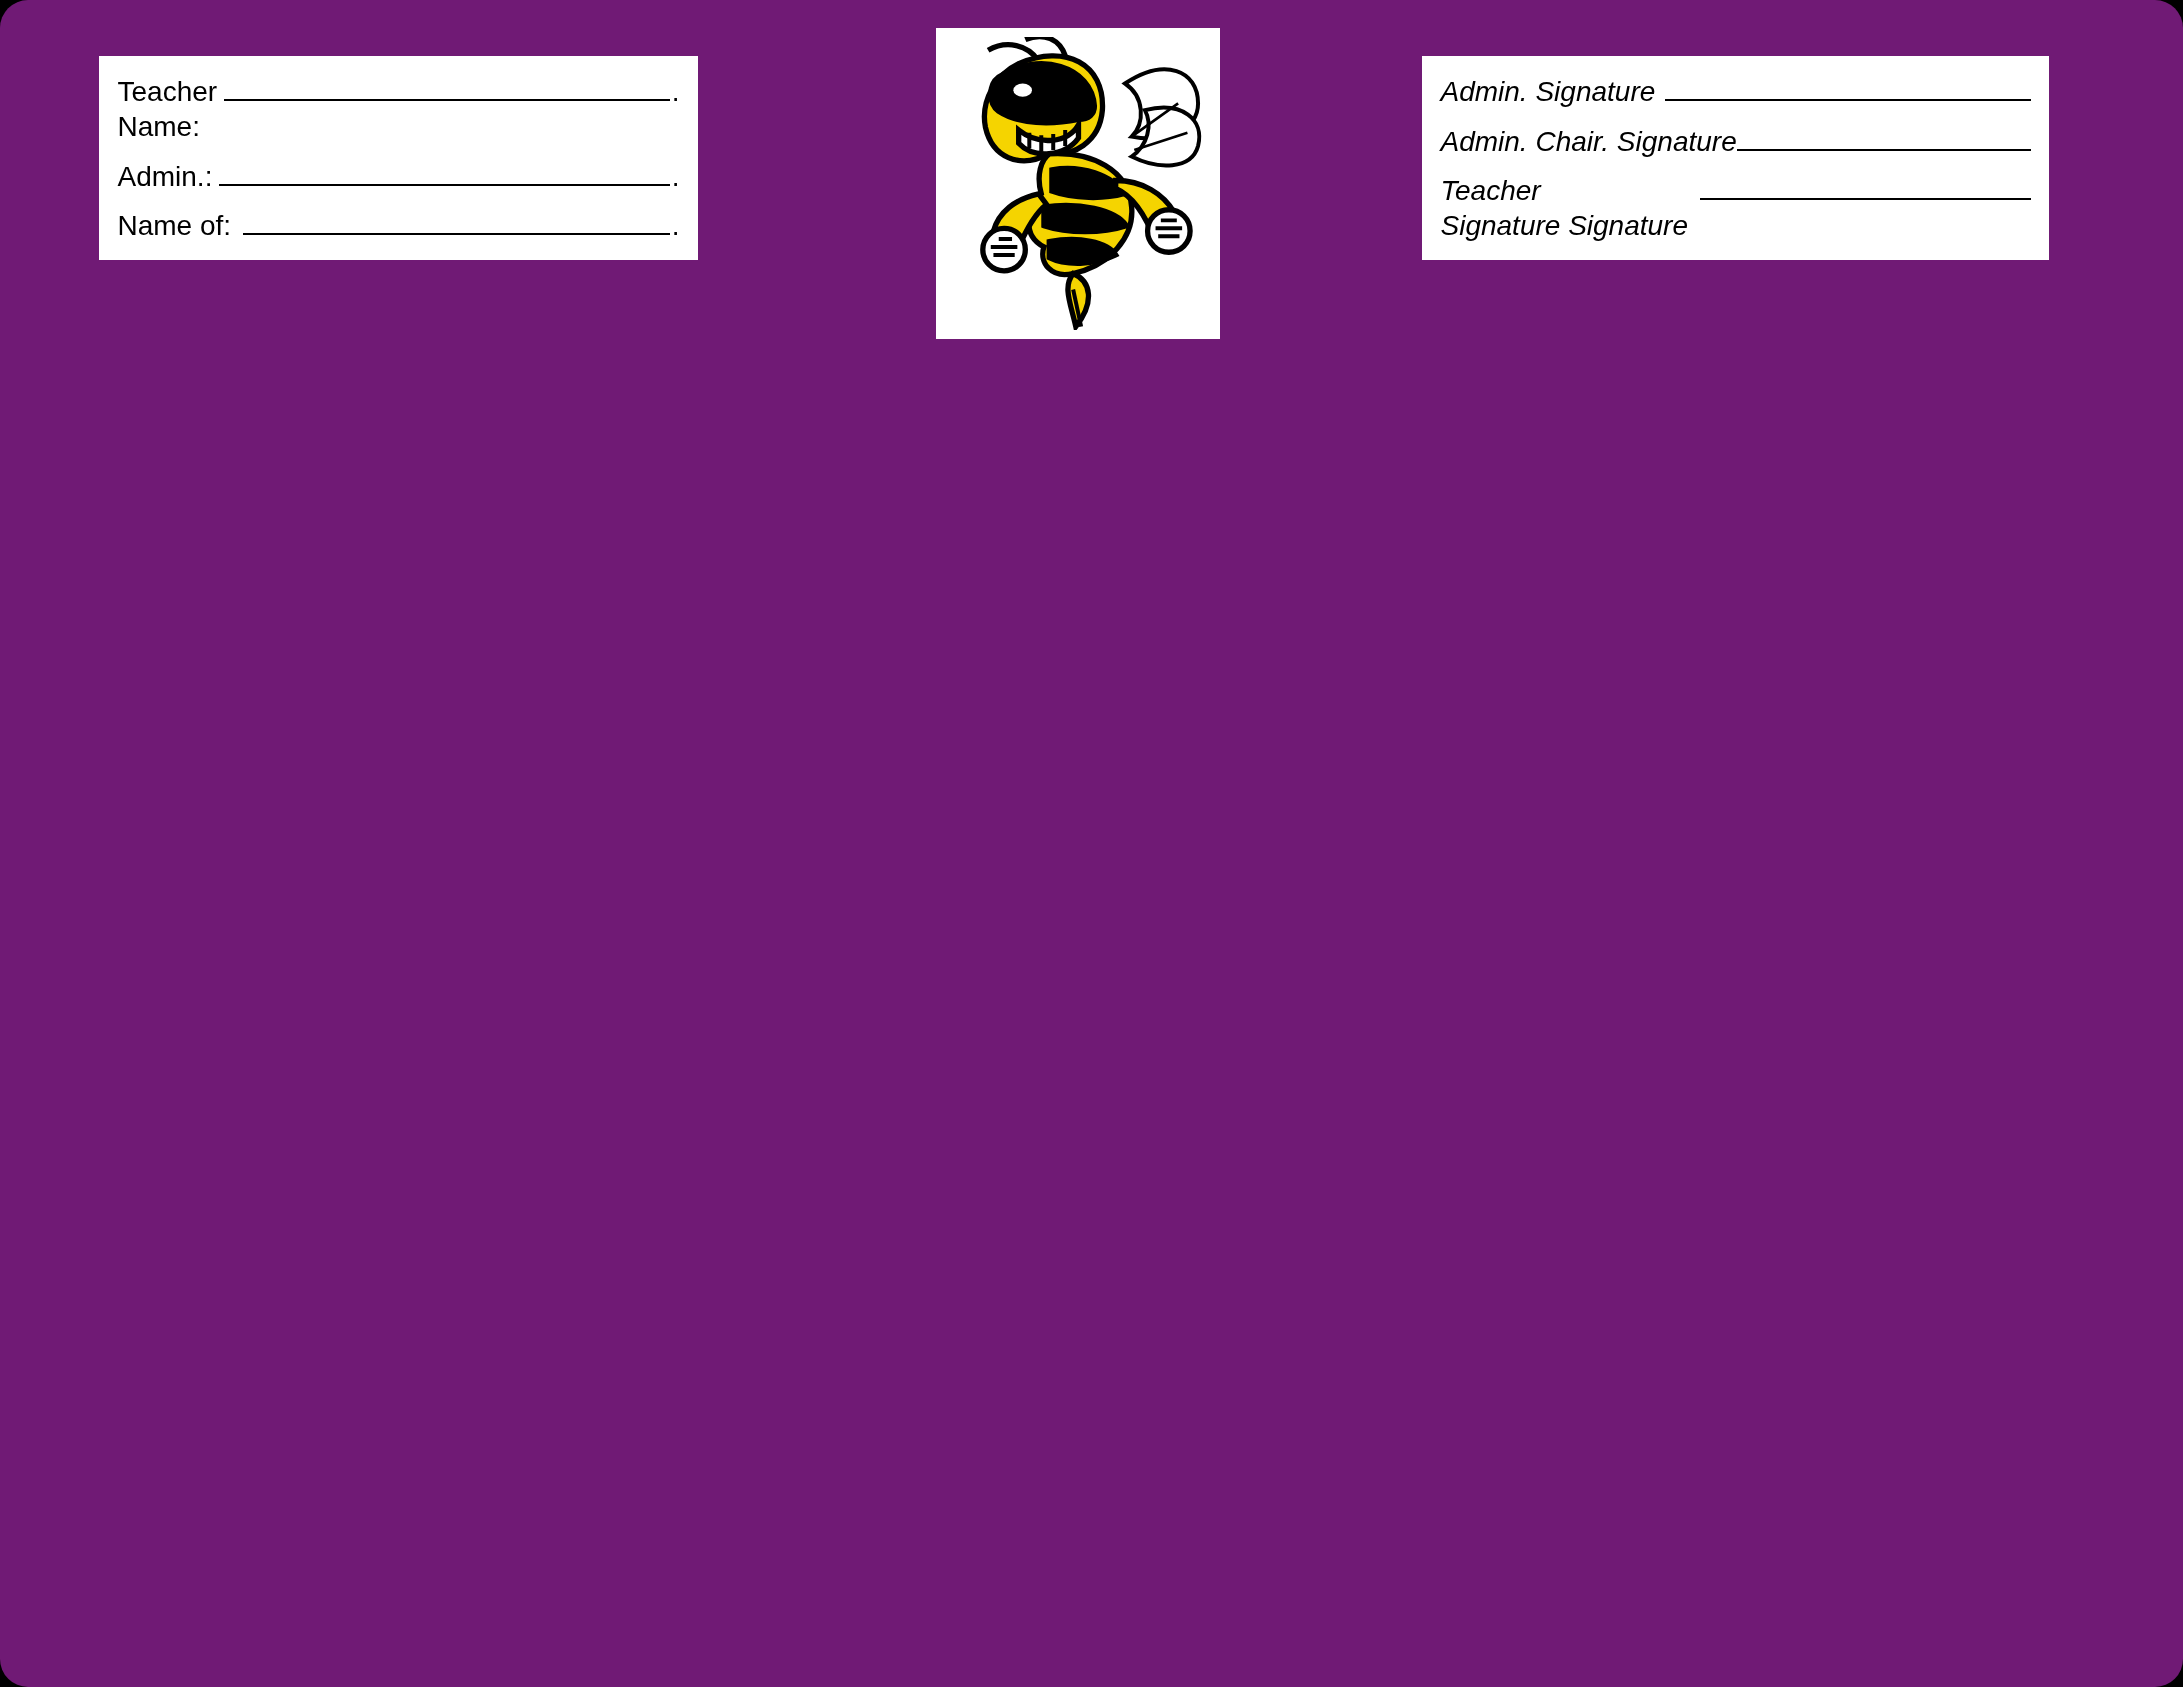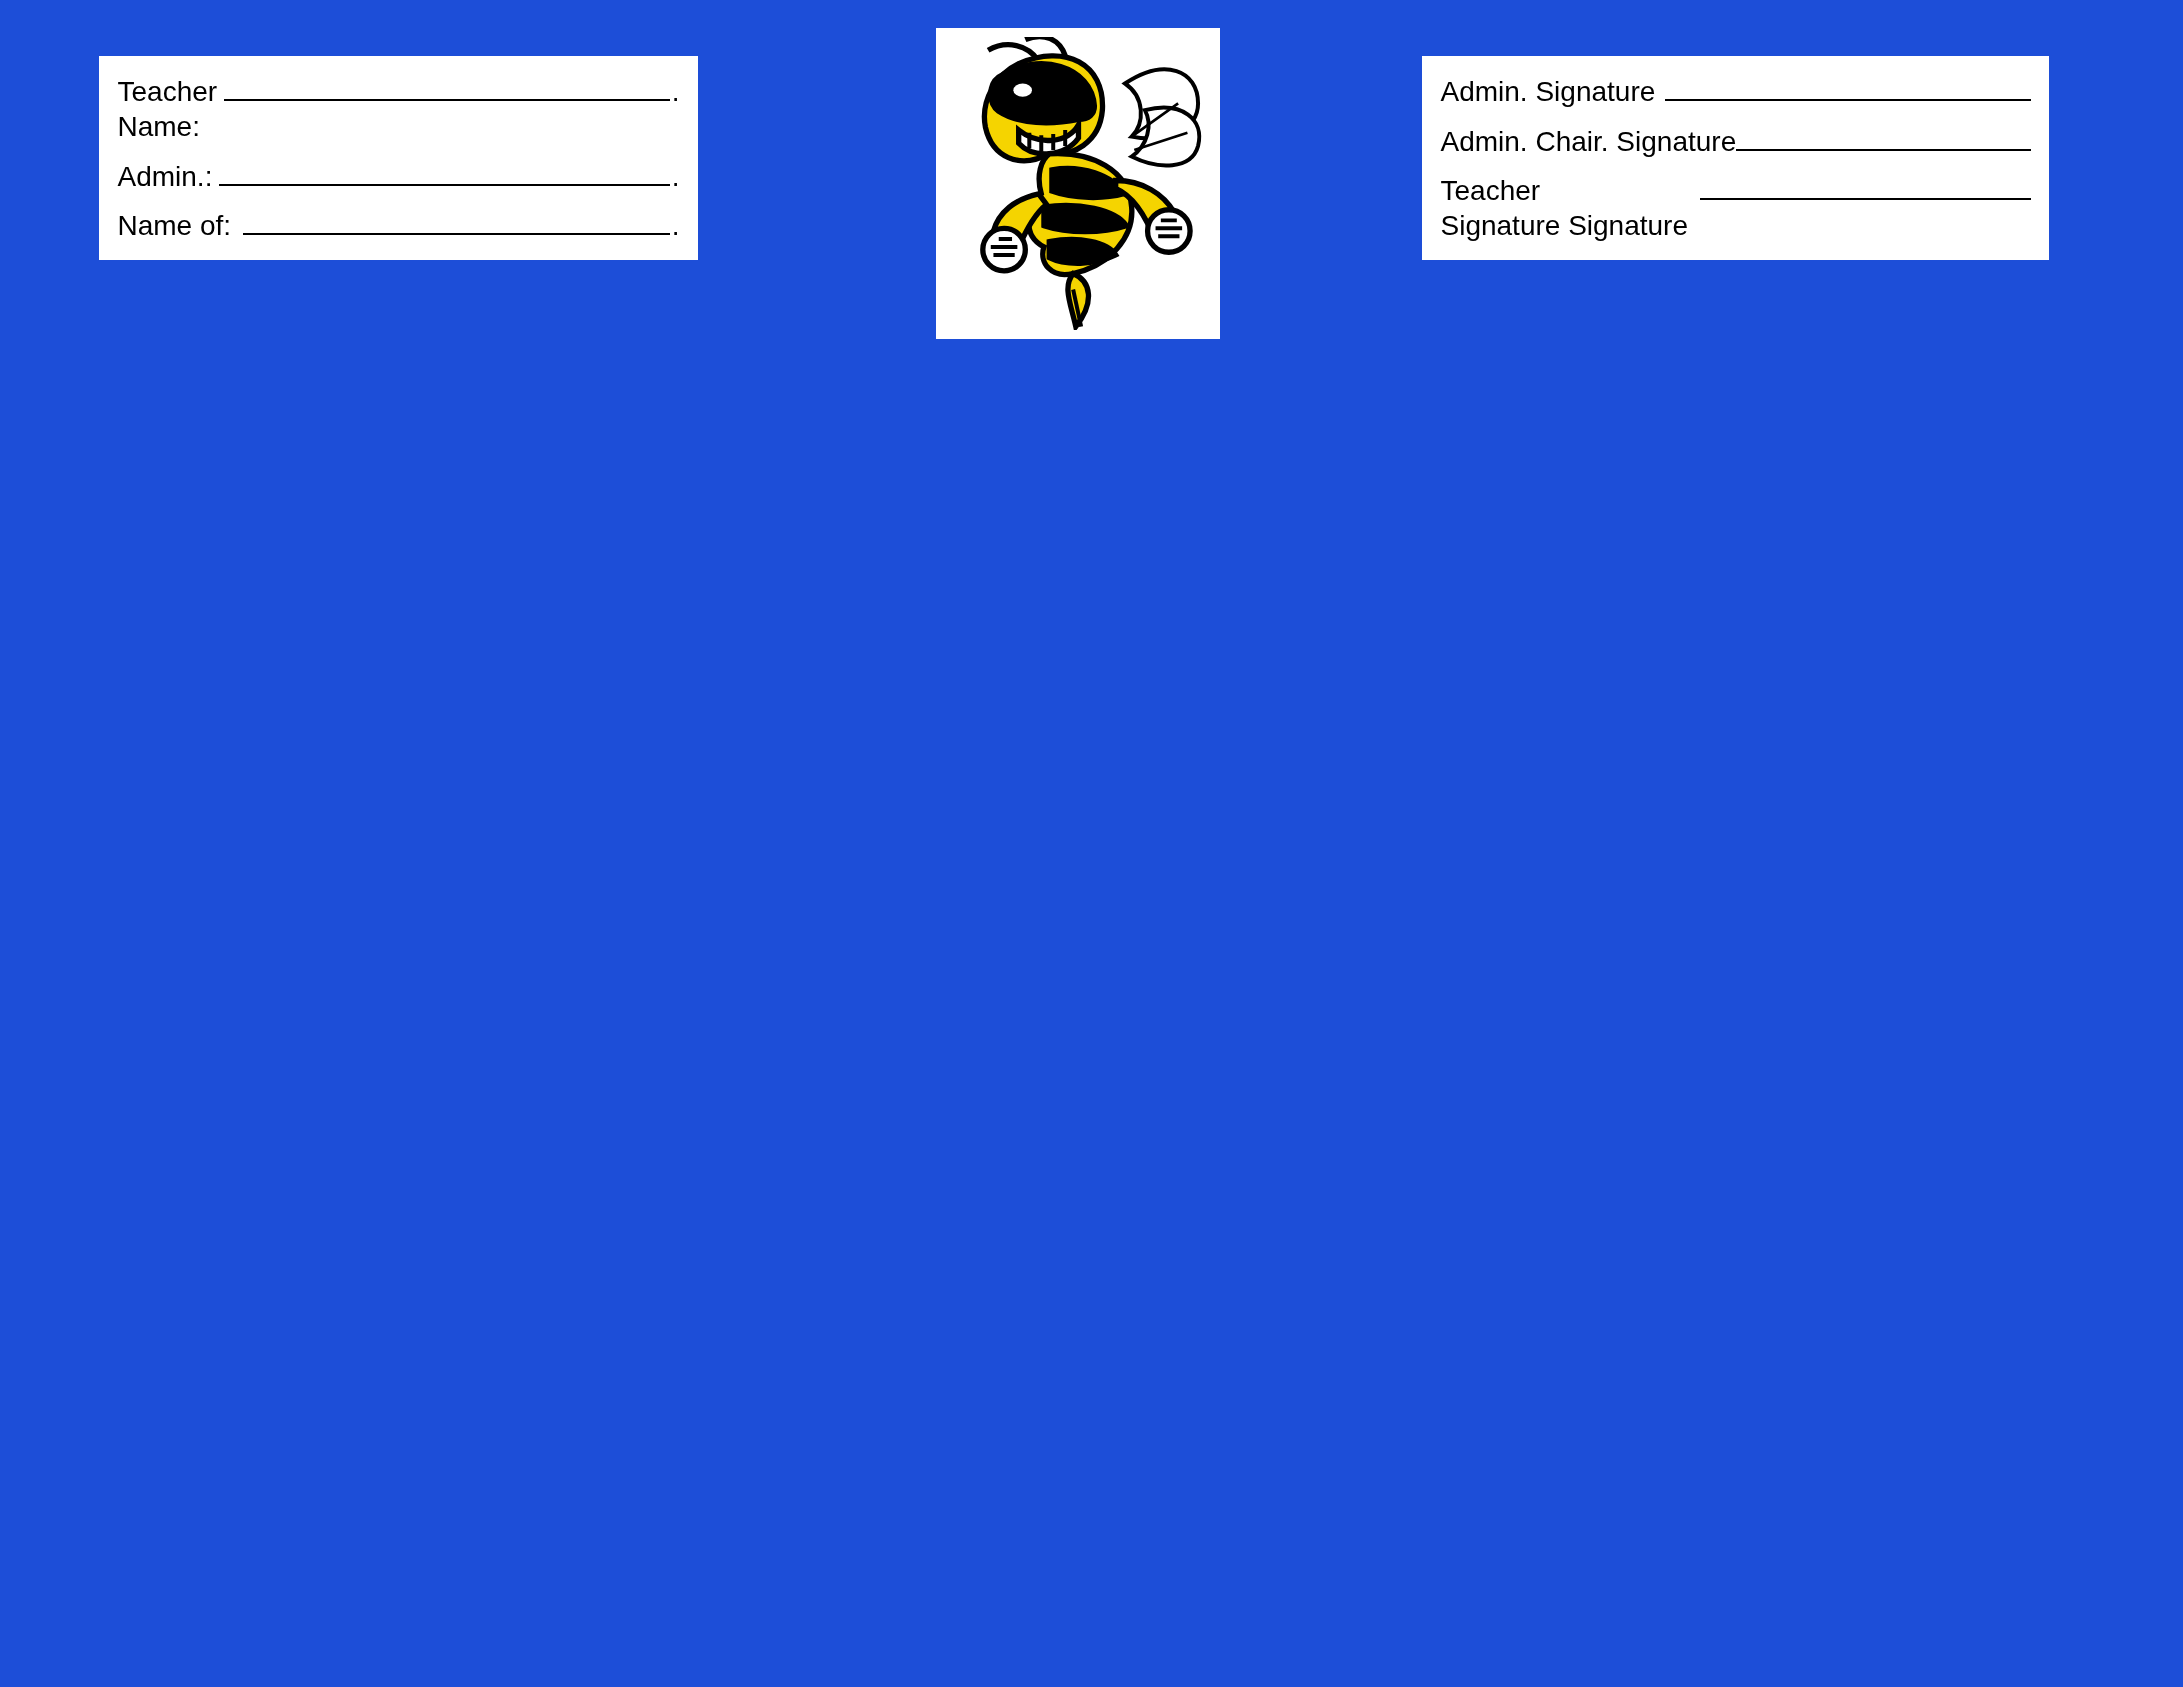--- a/index.html
+++ b/index.html
@@ -8,21 +8,22 @@
     padding: 0;
     width: 2183px;
     height: 1687px;
     background: #000;
     font-family: "Century Gothic", "Futura", "Avant Garde", sans-serif;
   }
   .page {
     position: relative;
     width: 2183px;
     height: 1687px;
-    background: #1d4ed8;
+    background: #701a75;
+    border-radius: 28px;
   }
 
   
   .card {
     position: absolute;
     background: #fff;
     color: #000;
     font-size: 28px;
     line-height: 1.25;
   }
@@ -30,20 +31,21 @@
     left: 99px;
     top: 56px;
     width: 599px;
     padding: 12px 18.5px 14.6px 18.5px;
   }
   .card-right {
     left: 1422px;
     top: 56px;
     width: 627px;
     padding: 12px 18.5px 14.6px 18.5px;
+    font-style: italic;
   }
   .field-row {
     display: flex;
     align-items: baseline;
     flex-wrap: wrap;
     margin: 4px 0 12px 0;
     white-space: nowrap;
   }
   .field-label {
     display: inline;

